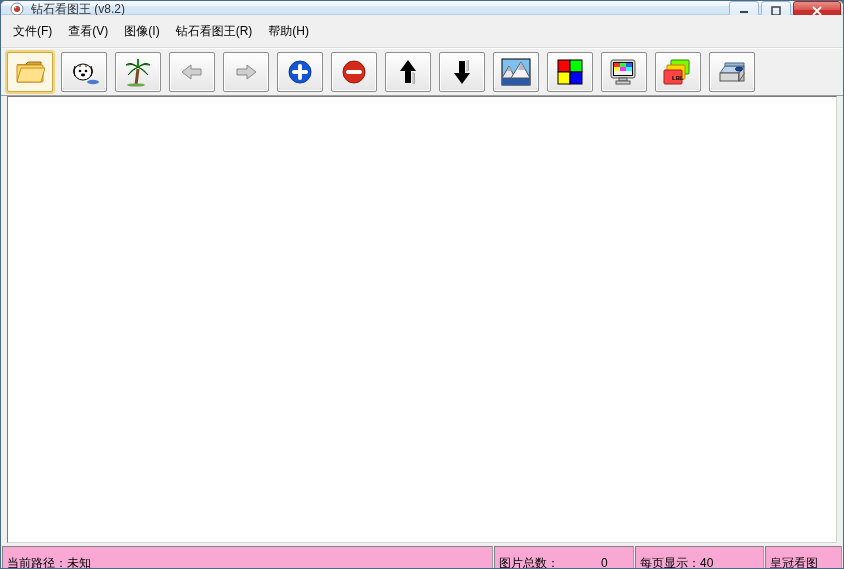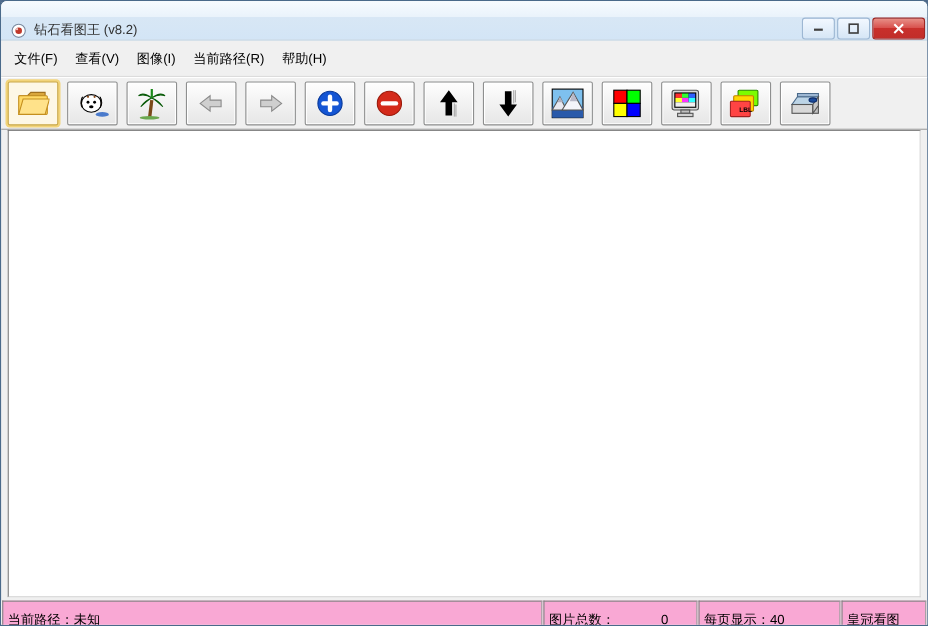--- a/index.html
+++ b/index.html
@@ -17,25 +17,25 @@
     height: 569px;
     background: #f0f0f0;
     border: 1px solid #4a6a8a;
     border-radius: 6px 6px 0 0;
     overflow: hidden;
     box-shadow: 0 0 8px rgba(0,0,0,0.4);
     display: flex;
     flex-direction: column;
   }
   .titlebar {
-    height: 36px;
+    height: 14px;
     background: linear-gradient(to bottom, #f7fbff 0%, #eaf3fb 40%, #d8e7f5 41%, #d3e5f6 100%);
     border-bottom: 1px solid #b7cde2;
     display: flex;
-    align-items: flex-end;
+    align-items: flex-start;
     padding: 0 2px 0 8px;
   }
   .title-icon {
     width: 16px; height: 16px;
     margin-right: 6px;
     display:flex;align-items:center;justify-content:center;
   }
   .title-text { color: #333; flex: 1; }
   .win-controls { display: flex; gap: 0; }
   .win-btn {
@@ -150,21 +150,21 @@
             <path d="M2 1 L10 9 M10 1 L2 9" stroke="#fff" stroke-width="1.8"></path>
           </svg>
       </div>
     </div>
   </div>
 
   <div class="menubar">
     <div class="menu-item">文件(F)</div>
     <div class="menu-item">查看(V)</div>
     <div class="menu-item">图像(I)</div>
-    <div class="menu-item">当前路径(R)</div>
+    <div class="menu-item">钻石看图王(R)</div>
     <div class="menu-item">帮助(H)</div>
   </div>
 
   <div class="toolbar-wrap">
 
     <div class="tbtn active">
       <svg width="30" height="26" viewBox="0 0 30 26">
         <path d="M2 6 L10 6 L13 3 L26 3 L26 6 Z" fill="#d9a63c" stroke="#a0701e"></path>
         <rect x="2" y="6" width="26" height="17" rx="1" fill="#ffd966" stroke="#c48f1f"></rect>
         <path d="M2 23 L6 9 L30 9 L26 23 Z" fill="#ffe28a" stroke="#c48f1f"></path>

